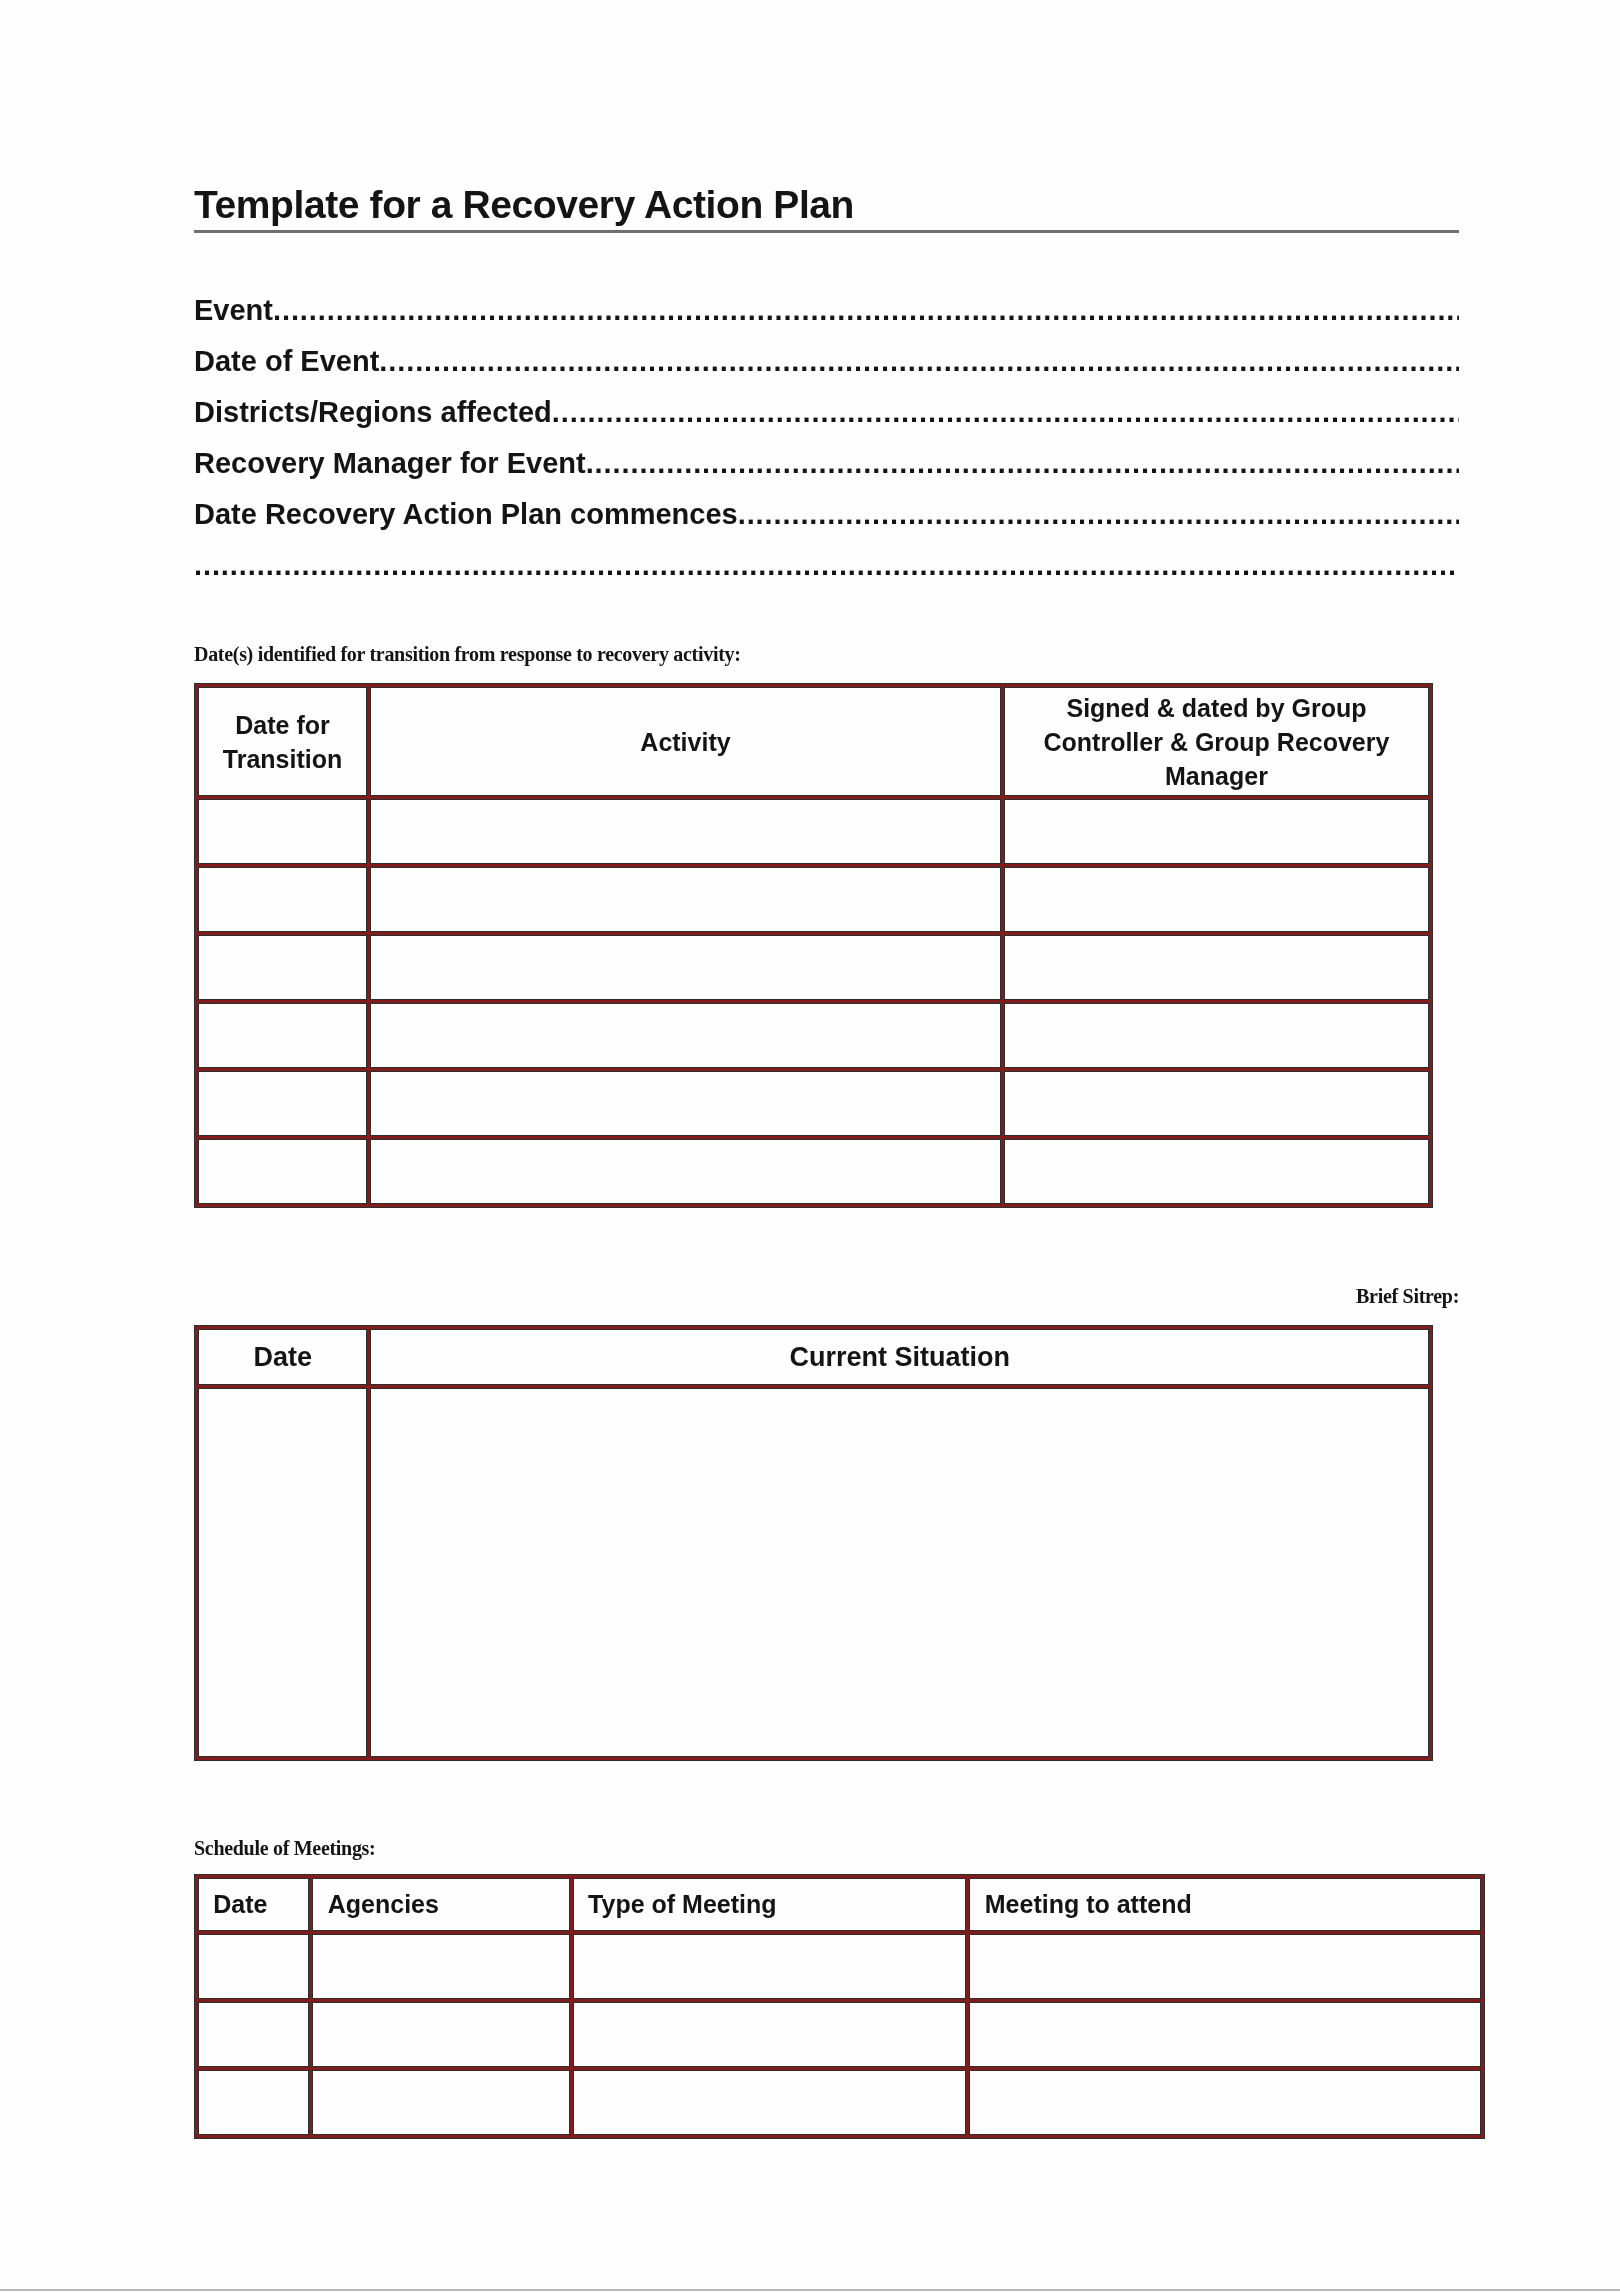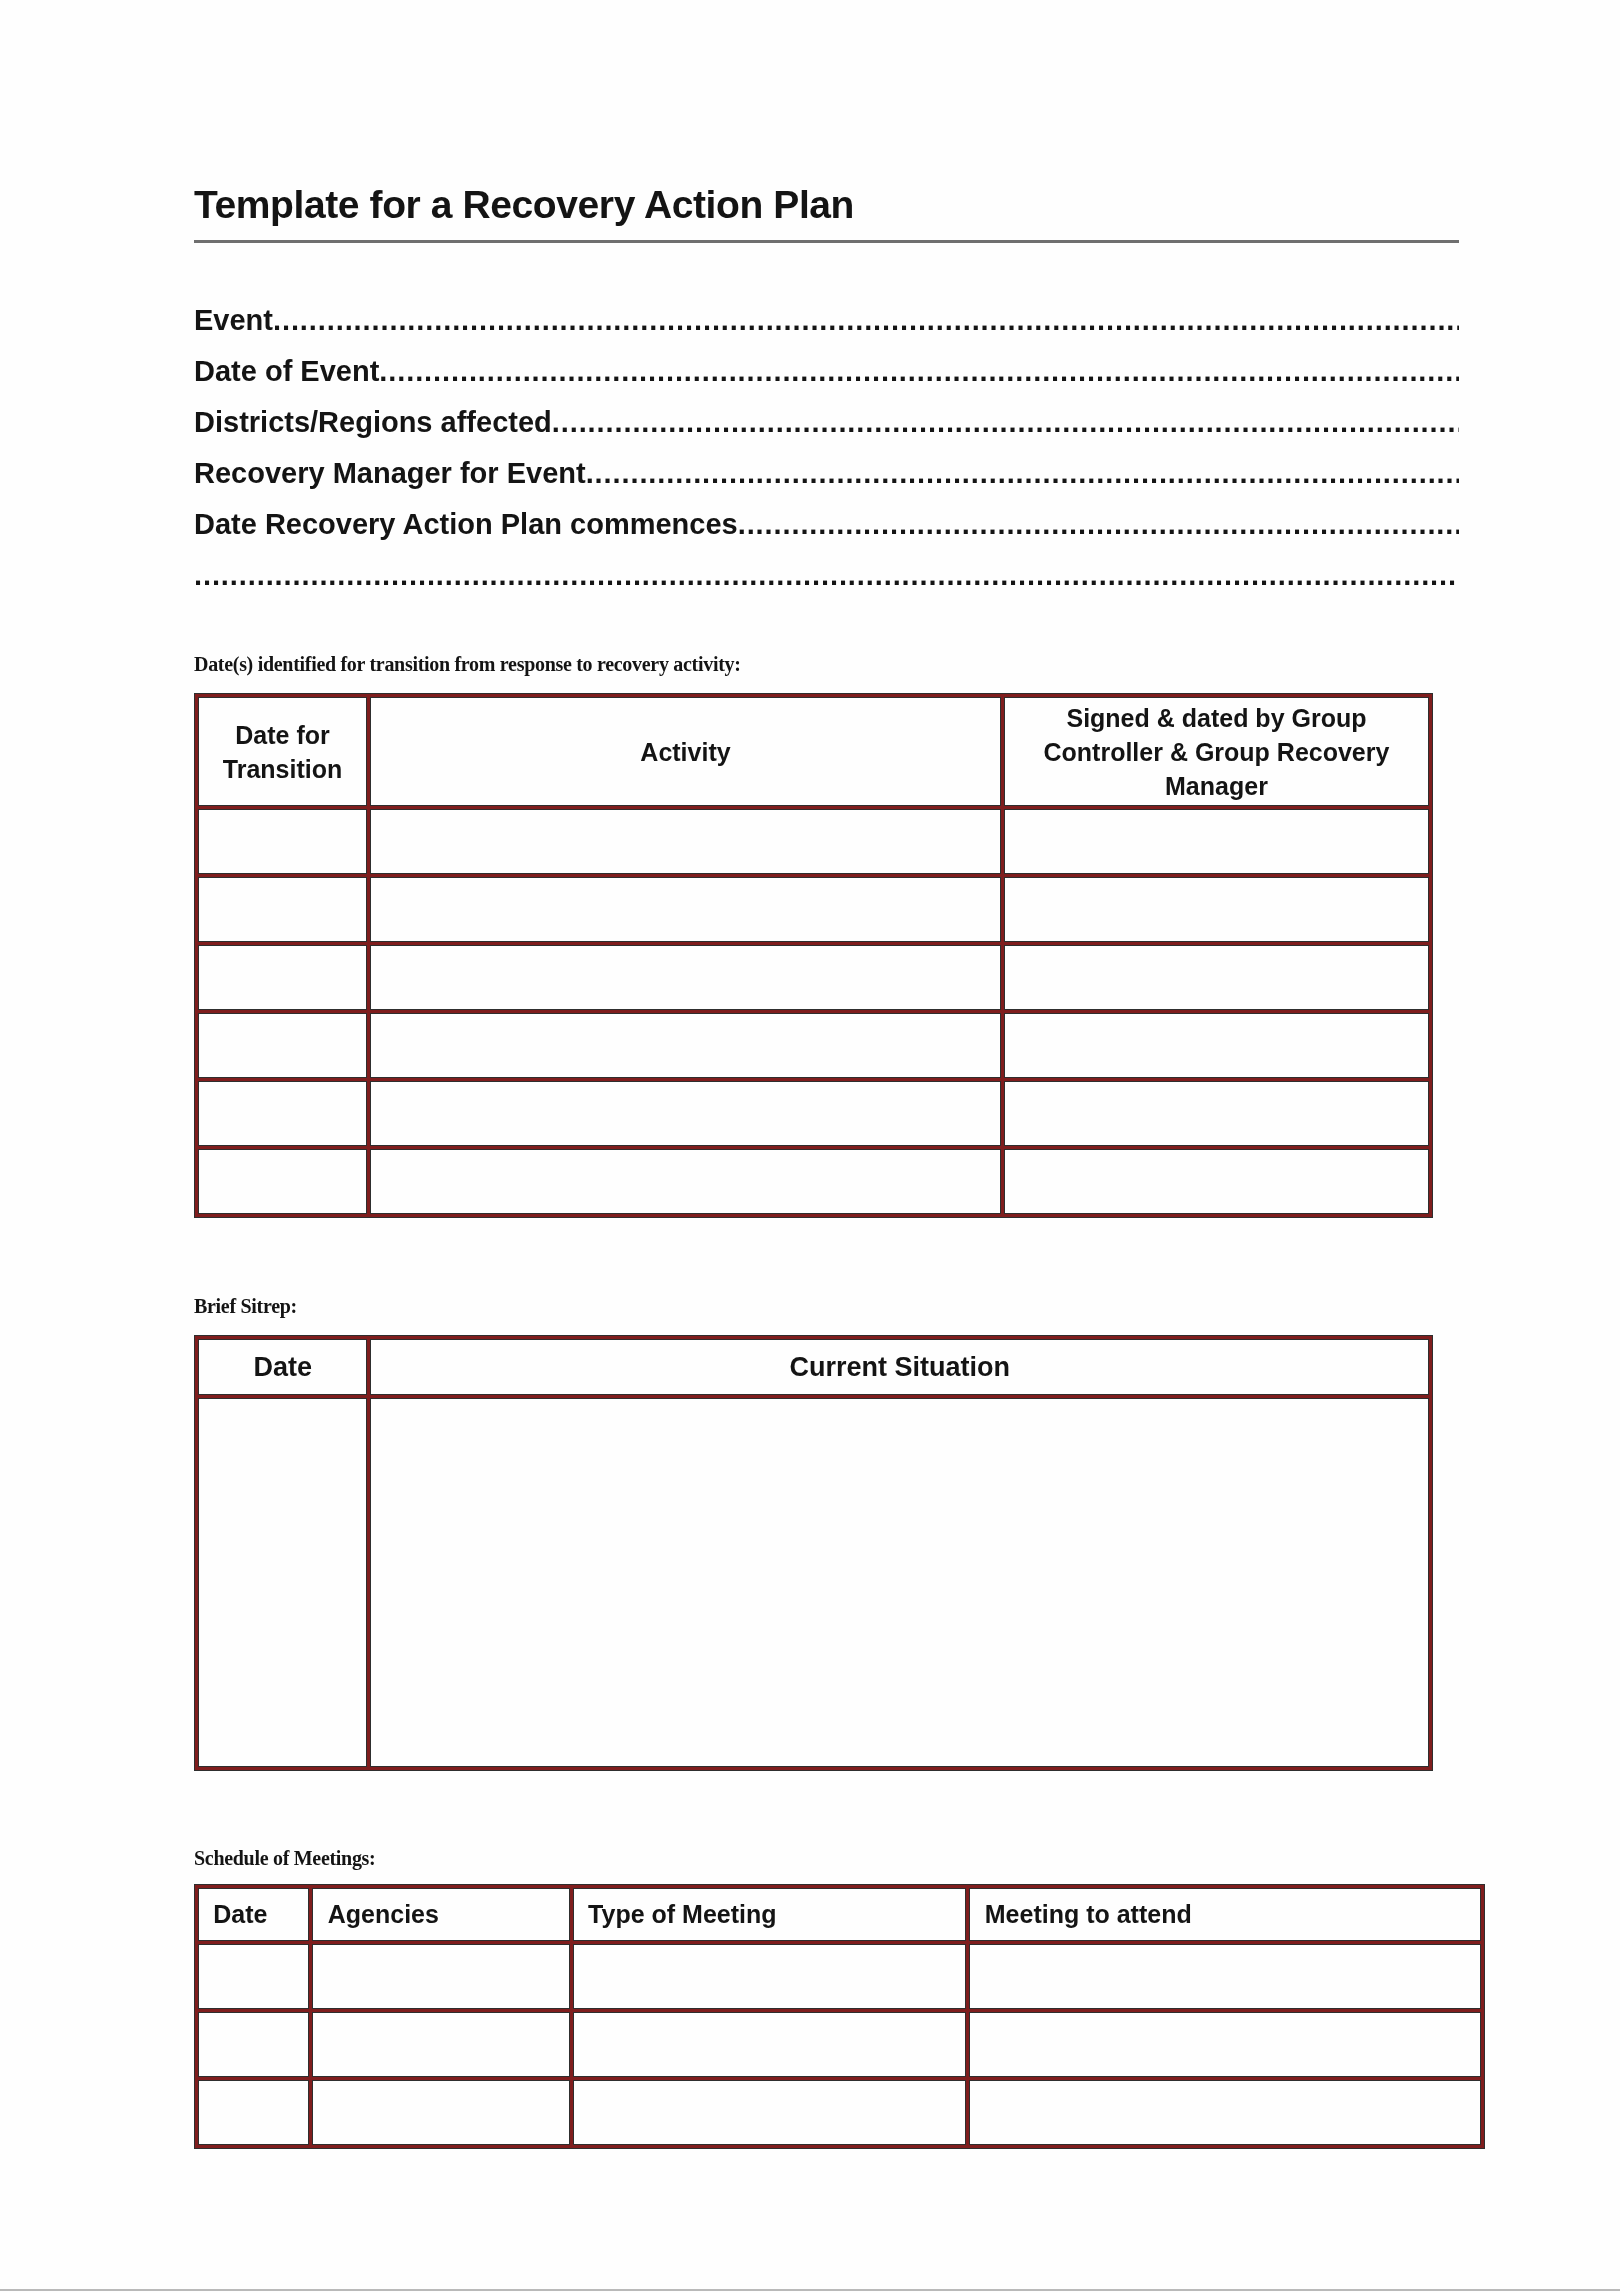--- a/index.html
+++ b/index.html
@@ -19,21 +19,21 @@
     padding:157px 0 0 194px;
   }
   .scan-edge-bottom {
     position:absolute; left:0; bottom:1.8px; width:100%; height:2.7px;
     background:#b9b9b9;
   }
   .doc-title {
     width:1265px;
     font-size:39px;
     line-height:43px;
-    padding-bottom:14px;
+    padding-bottom:4px;
     border-bottom:3.6px solid #6f6f6f;
     letter-spacing:-0.4px;
   }
   .fields { margin-top:52px; width:1265px;text-align:center; }
   .field-row {
     display:flex;
     font-size:29px;
     line-height:51px;
     height:51px;
     overflow:hidden;
@@ -47,21 +47,21 @@
     letter-spacing:0.9px;
   }
   .section-heading {
     font-size:20px;
     line-height:30px;
     width:1265px;
     letter-spacing:-0.3px;
     font-family:Liberation Serif, serif;
   }
   .heading-transition { margin-top:48px; }
-  .heading-sitrep     { margin-top:73px; }
+  .heading-sitrep     { margin-top:73px;text-align:right; }
   .heading-meetings   { margin-top:72px; }
 
   table {
     border-collapse:separate;
     border-spacing:3.6px;
     border:1.8px solid #2e2e2e;
     table-layout:fixed;
     background:#7f1d1d;
   }
   th, td { border:1.8px solid #2e2e2e; box-sizing:border-box; background:#fefefe; }

